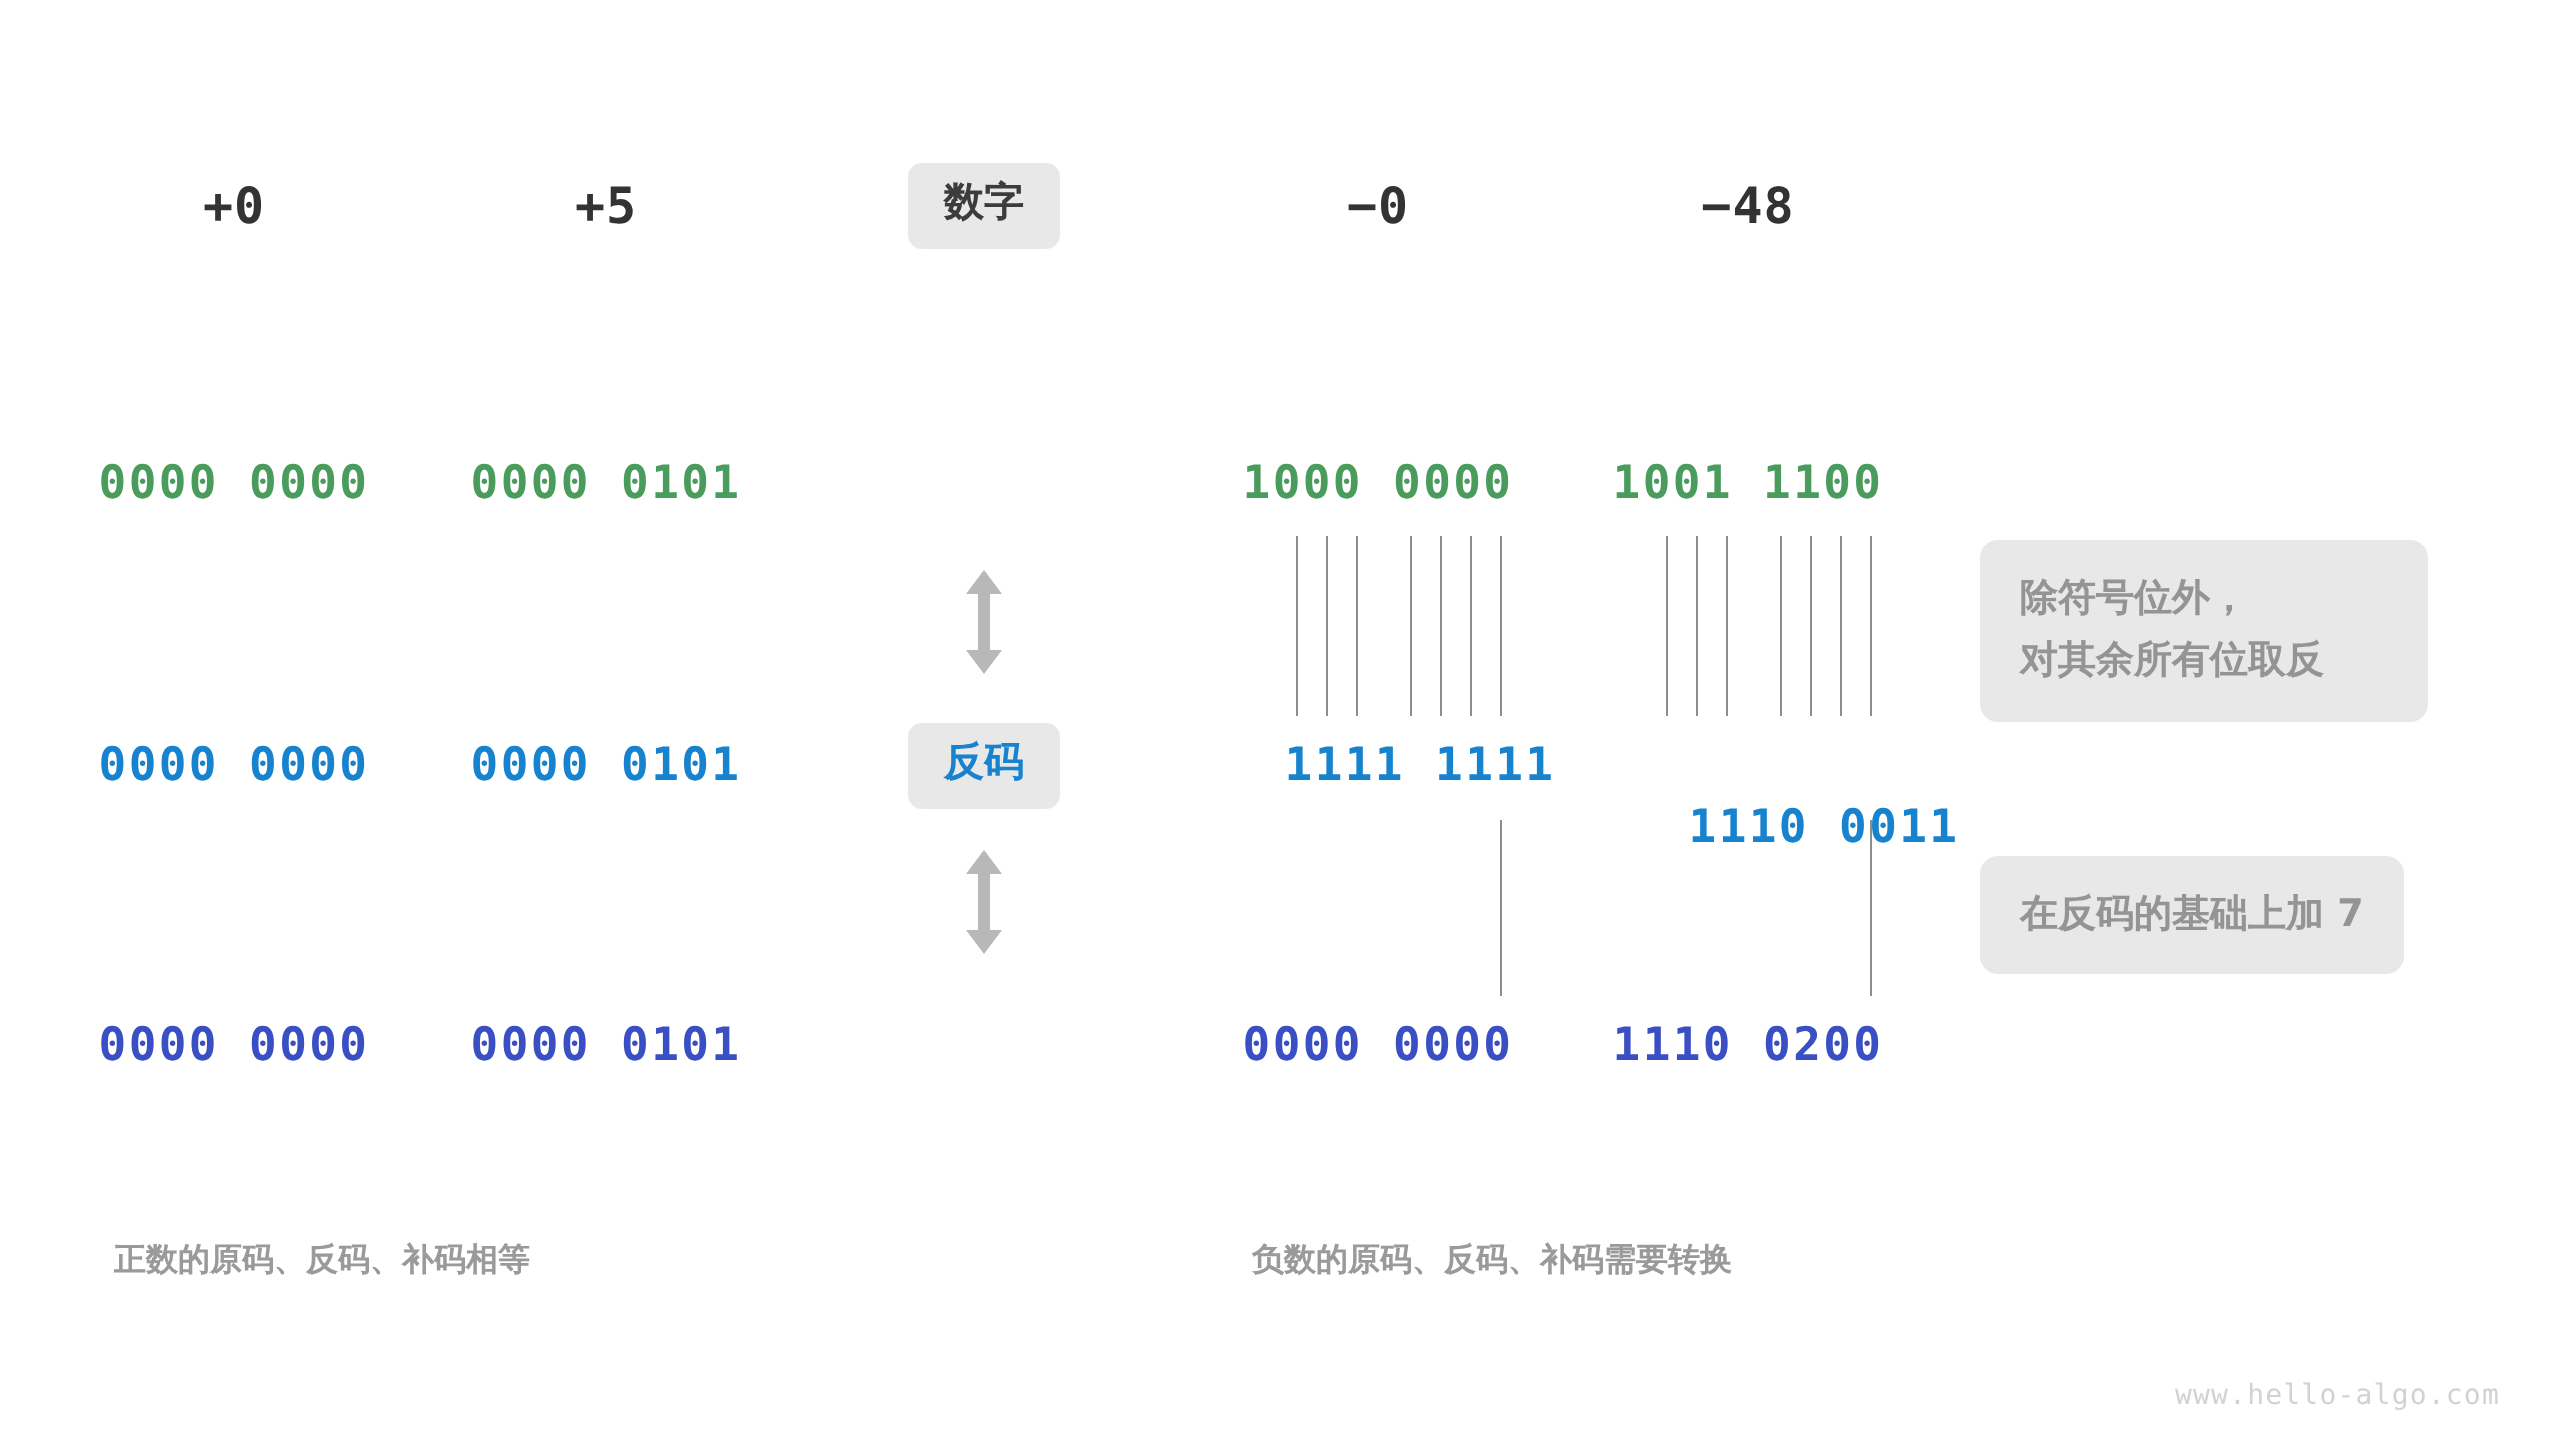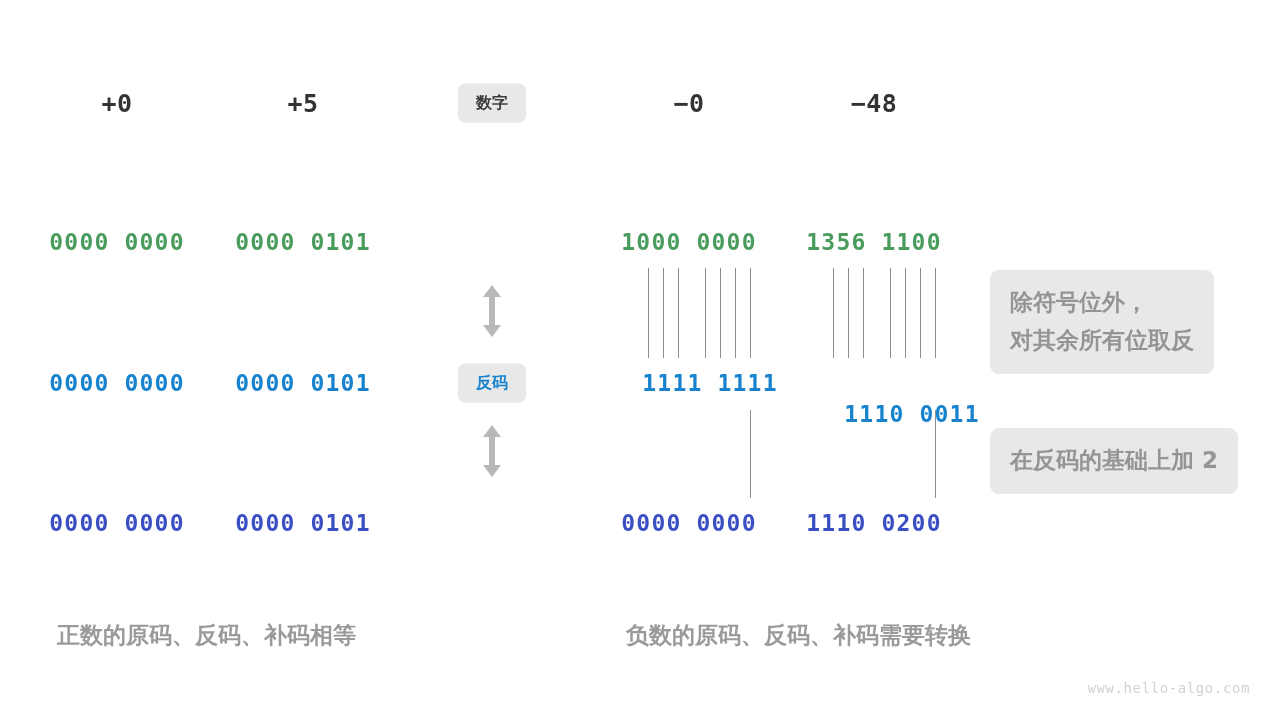--- a/index.html
+++ b/index.html
@@ -24,24 +24,25 @@
     font-family:"DejaVu Sans Mono","Liberation Mono",monospace;
     font-size:25px; font-weight:bold; color:#333333;
     letter-spacing:0.5px;
   }
 
   
   .badge {
     background:#e8e8e8;
     border-radius:7px;
     padding:11px 18px;
-    font-size:16px;
+    font-size:20px;
     font-weight:bold;
     line-height:1.05;
     text-align:center;
+    font-family:Liberation Mono, monospace;
   }
   .badge-dark   { color:#3c3c3c; }
   .badge-green  { color:#4a9c5d; }
   .badge-blue   { color:#1782cd; }
   .badge-indigo { color:#3b4fc4; }
 
   
   .bits {
     font-family:"DejaVu Sans Mono","Liberation Mono",monospace;
     font-size:23px; font-weight:bold;
@@ -60,40 +61,40 @@
 
   
   .dblarrow { position:absolute; transform:translate(-50%,-50%); }
 
   
   .note {
     position:absolute;
     background:#e8e8e8;
     border-radius:9px;
     color:#949494;
-    font-size:23px;
+    font-size:19px;
     font-weight:bold;
     line-height:1.65;
     padding:14px 20px;
   }
   .note-line { display:block; }
 
   
   .caption {
     position:absolute;
     color:#9a9a9a;
-    font-size:23px;
+    font-size:16px;
     font-weight:bold;
     white-space:nowrap;
   }
 
   
   .watermark {
     position:absolute;
-    right:30px; bottom:24px;
+    right:30px; bottom:14px;
     font-family:"DejaVu Sans Mono","Liberation Mono",monospace;
     font-size:14px;
     color:#d2d2d2;
     letter-spacing:0.6px;
   }
 </style>
 </head>
 <body>
 
 <div class="stage">
@@ -110,21 +111,21 @@
 
   <div class="cell hdr-num" style="left:874px; top:103px;">−48</div>
 
   <div class="cell bits bits-green" style="left:117px; top:242px;">0000 0000</div>
 
   <div class="cell bits bits-green" style="left:303px; top:242px;">0000 0101</div>
 
 
   <div class="cell bits bits-green" style="left:689px; top:242px;">1000 0000</div>
 
-  <div class="cell bits bits-green" style="left:874px; top:242px;">1356 1100</div>
+  <div class="cell bits bits-green" style="left:874px; top:242px;">1001 1100</div>
 
   <div class="cell bits bits-blue" style="left:117px; top:383px;">0000 0000</div>
 
   <div class="cell bits bits-blue" style="left:303px; top:383px;">0000 0101</div>
 
   <div class="cell" style="left:492px; top:383px;">
     <div class="badge badge-blue">反码</div>
   </div>
 
   <div class="cell bits bits-blue" style="left:689px; top:383px;margin-left:21px;">1111 1111</div>
@@ -170,21 +171,21 @@
       <polygon points="13,0 22,12 16,12 16,40 22,40 13,52 4,40 10,40 10,12 4,12" fill="#b8b8b8"></polygon>
     </svg>
   </div>
 
   <div class="note" style="left:990px; top:270px; width:224px;">
     <span class="note-line">除符号位外，</span>
     <span class="note-line">对其余所有位取反</span>
   </div>
 
   <div class="note" style="left:990px; top:428px;">
-    <span class="note-line">在反码的基础上加  2</span>
+    <span class="note-line">在反码的基础上加  7</span>
   </div>
 
   <div class="caption" style="left:57px; top:620px;">正数的原码、反码、补码相等</div>
 
   <div class="caption" style="left:614px; top:620px;margin-left:12px;">负数的原码、反码、补码需要转换</div>
 
   <div class="watermark">www.hello-algo.com</div>
 
 </div>
 

